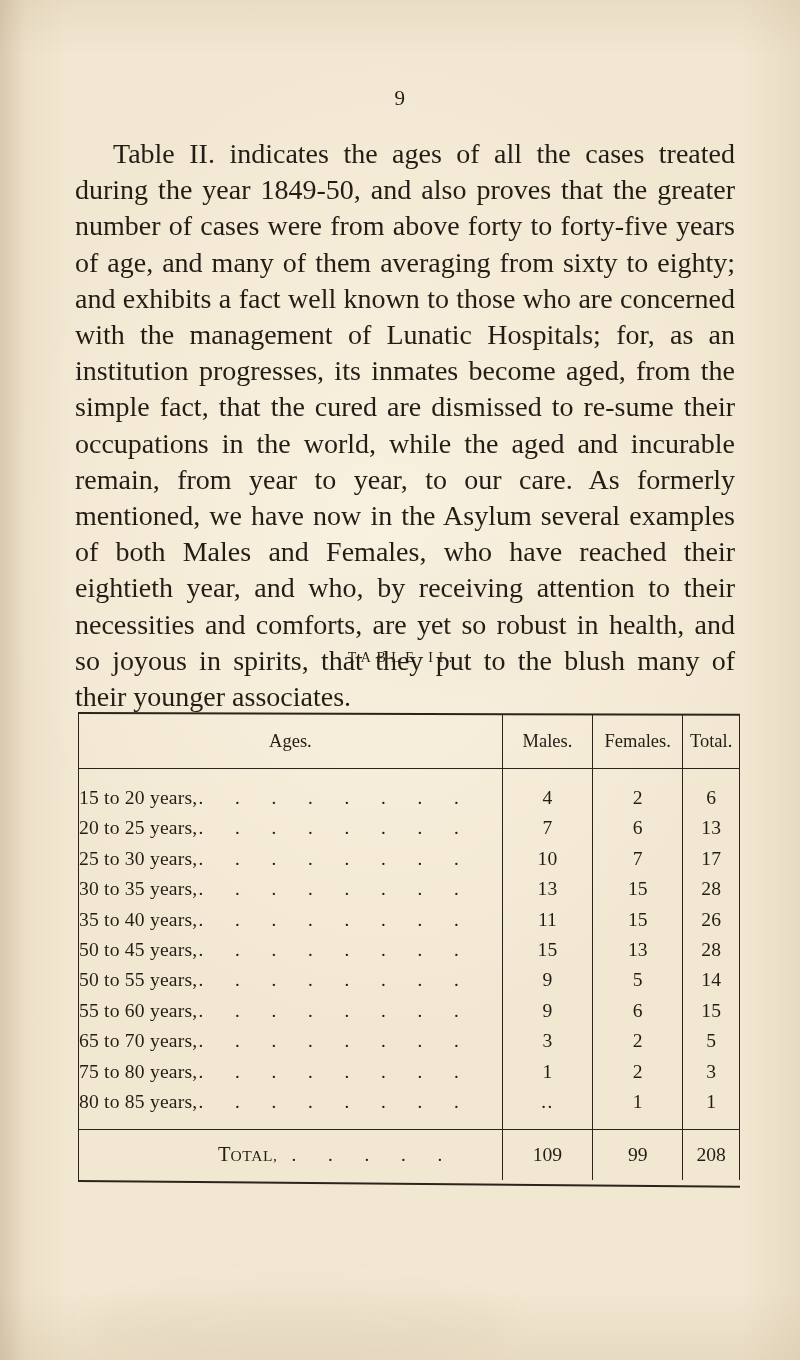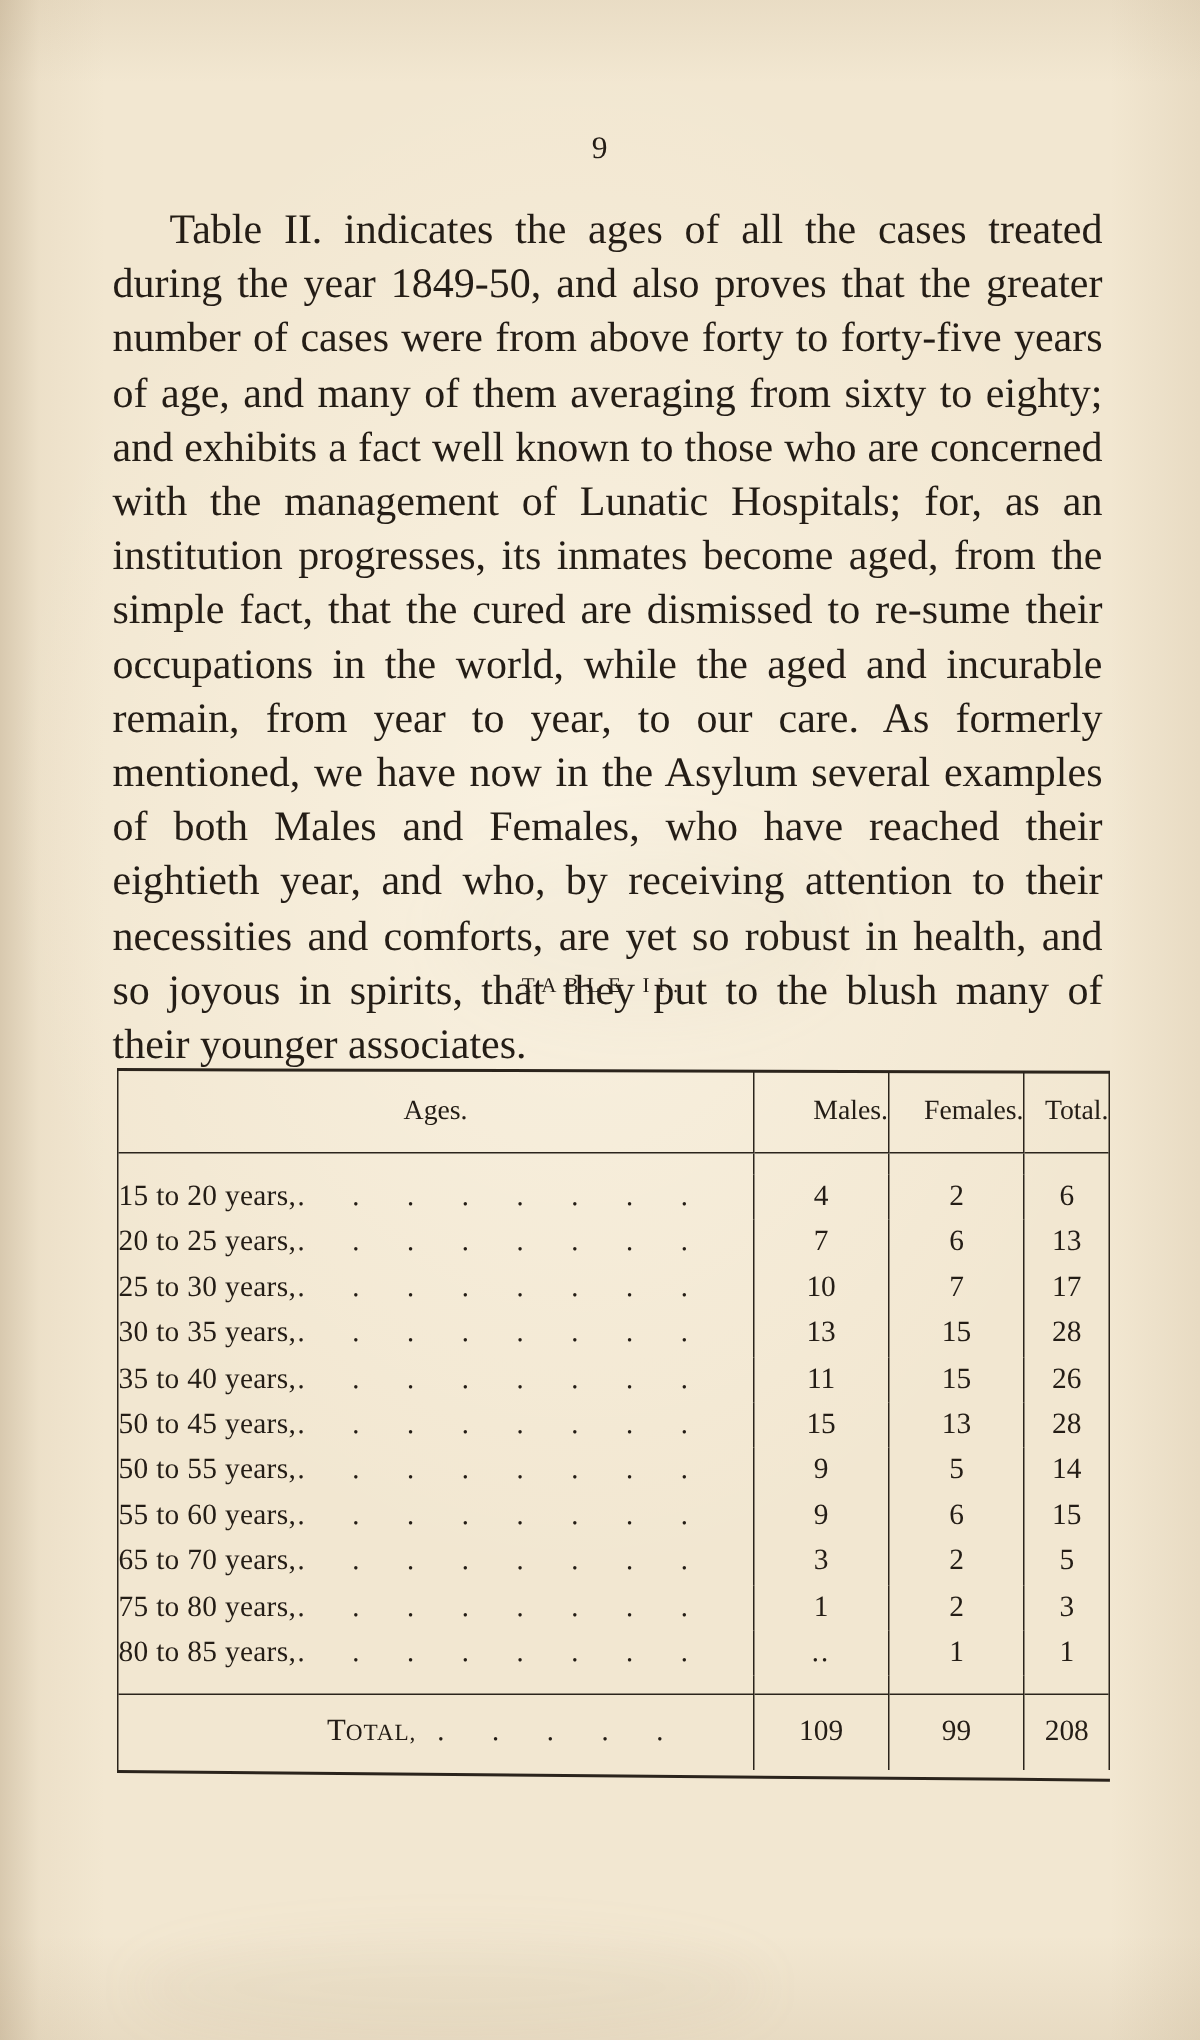--- a/index.html
+++ b/index.html
@@ -119,21 +119,21 @@
   th.hd {
     text-align: center;
     font-size: 18.5px;
     height: 54px;
     vertical-align: middle;
     position: relative;
   }
   th.hd.ages { text-align: center; padding-right: 0; }
   th.hd .hd-inner { display: block; }
   th.sep { border-left: 1.6px solid #2b241c; }
-  tr.hdr th { border-bottom: 1.6px solid #2b241c; text-align: right; }
+  tr.hdr th { border-bottom: 1.6px solid #2b241c; }
 
   td.cell {
     text-align: center;
     height: 30.4px;
     line-height: 30.4px;
     vertical-align: middle;
   }
   td.sep { border-left: 1.6px solid #2b241c; }
   td.lbl {
     text-align: left;

